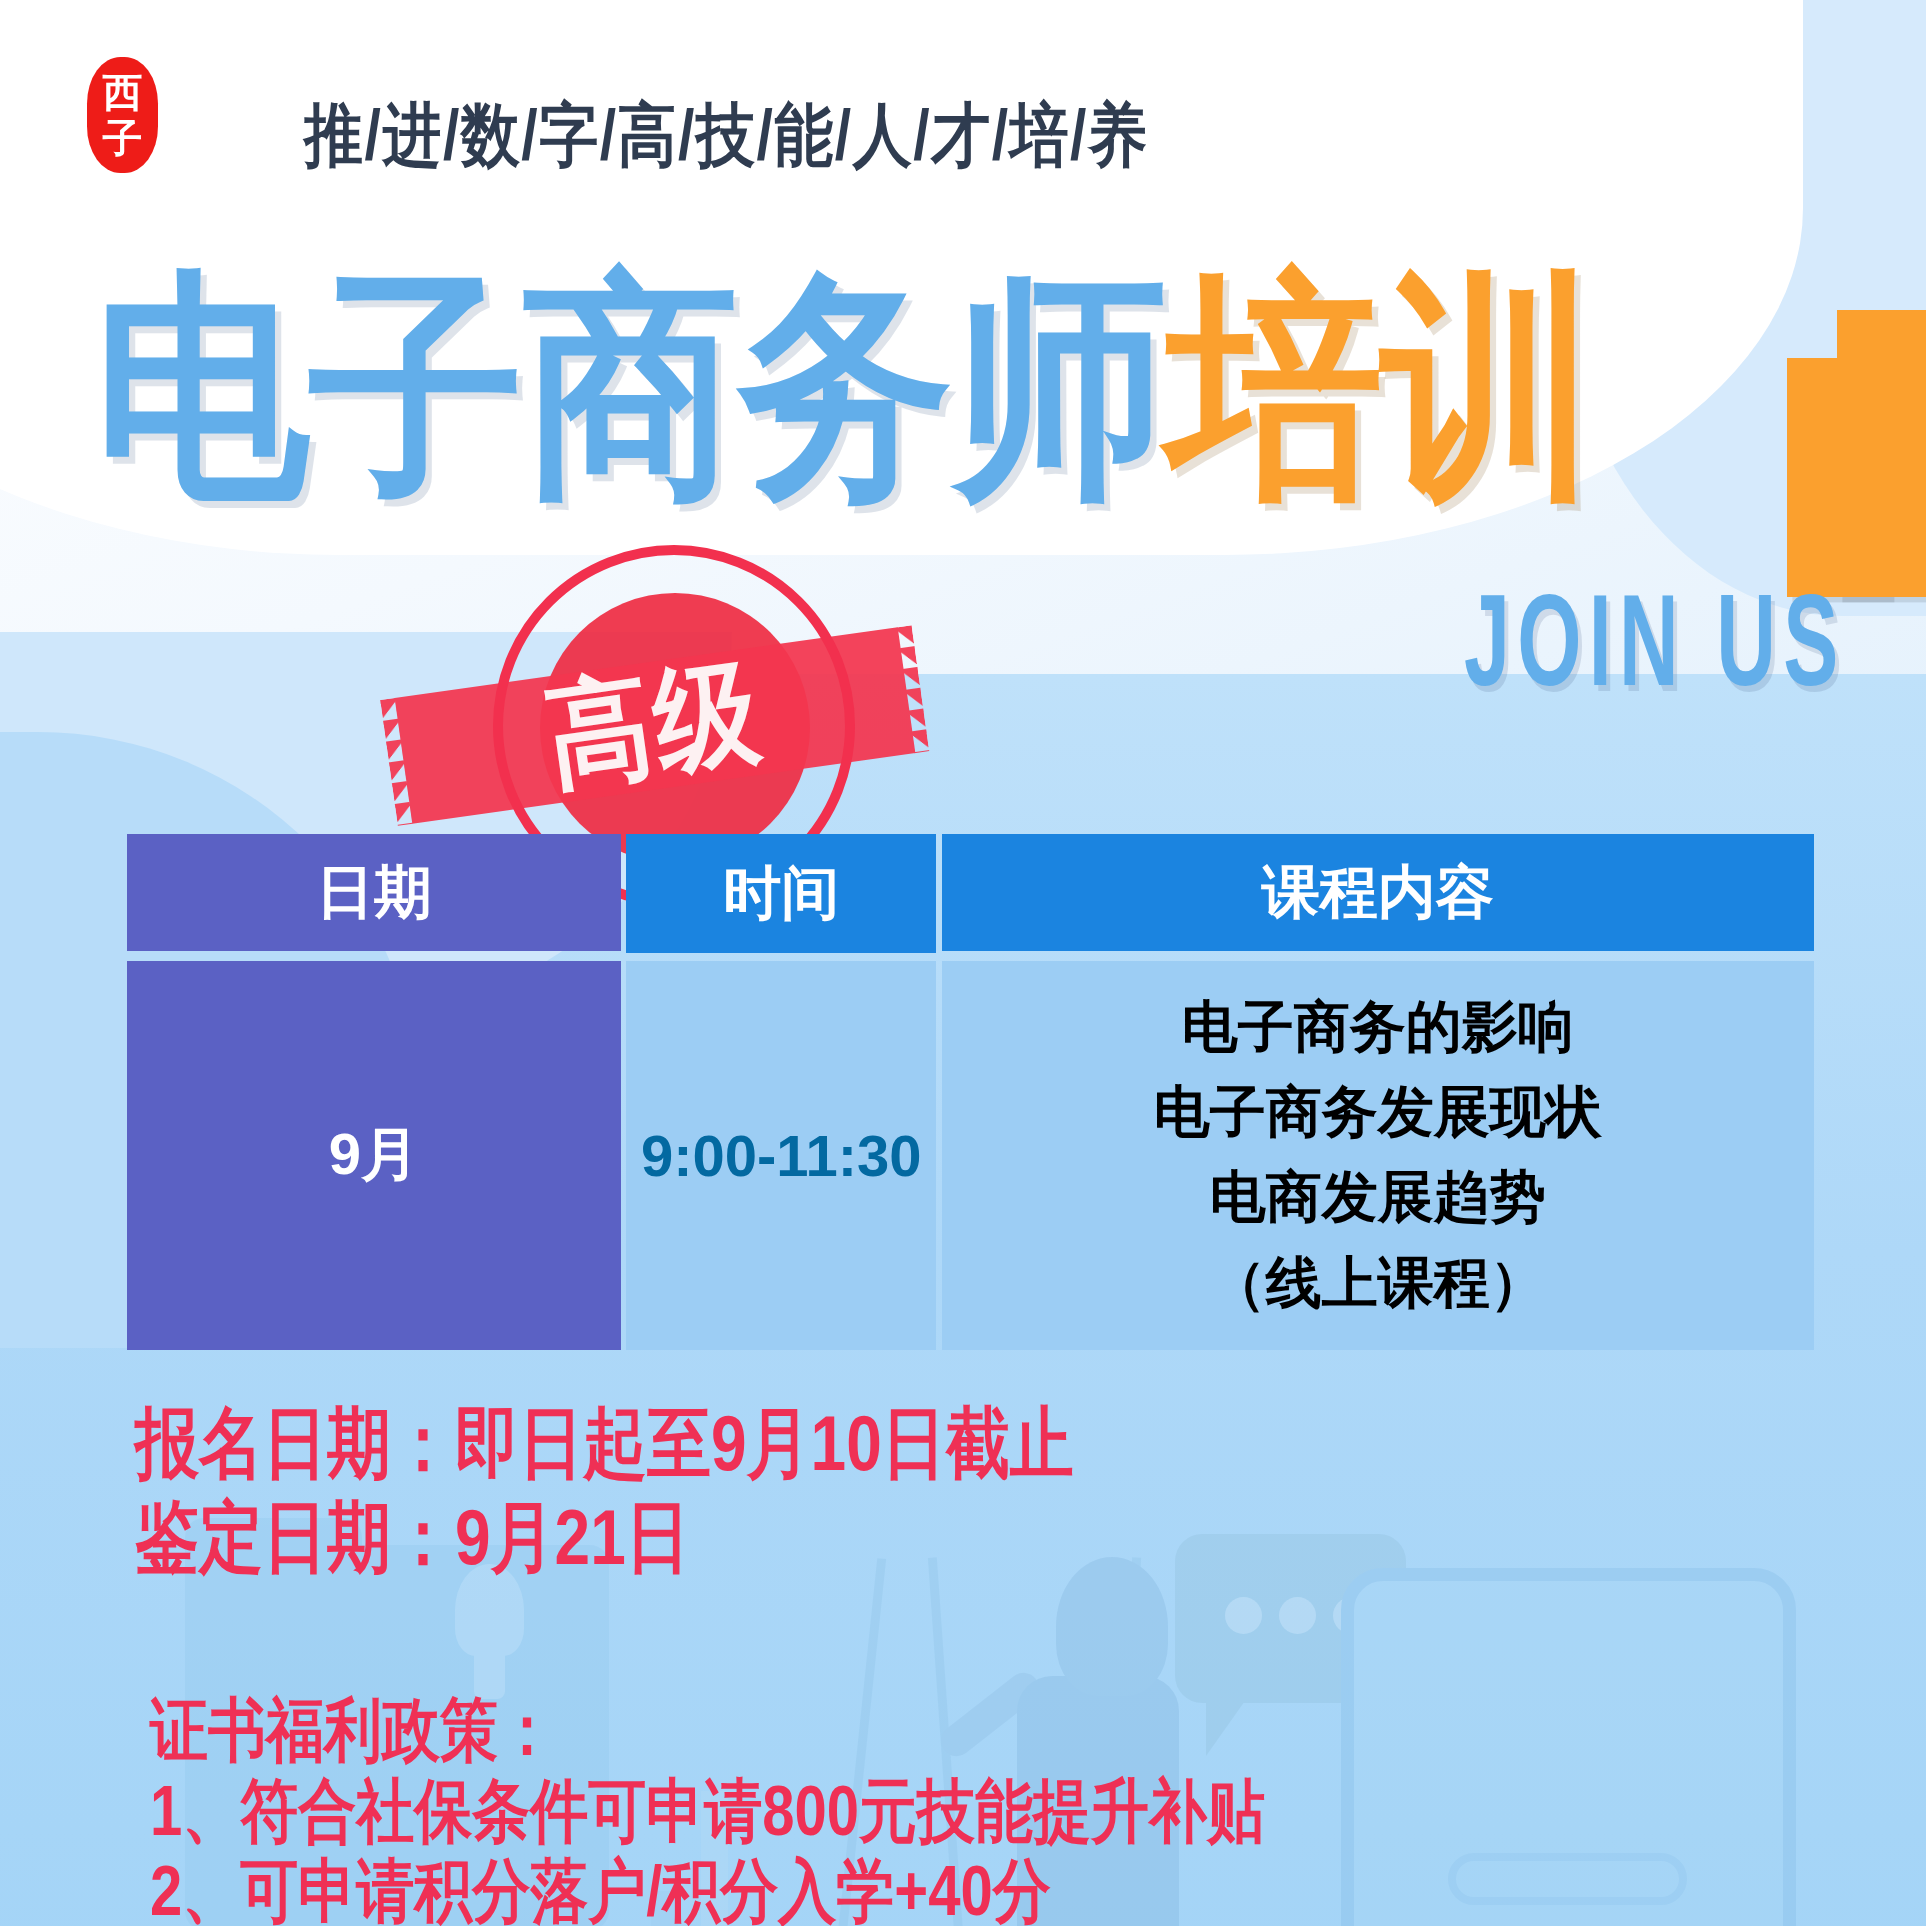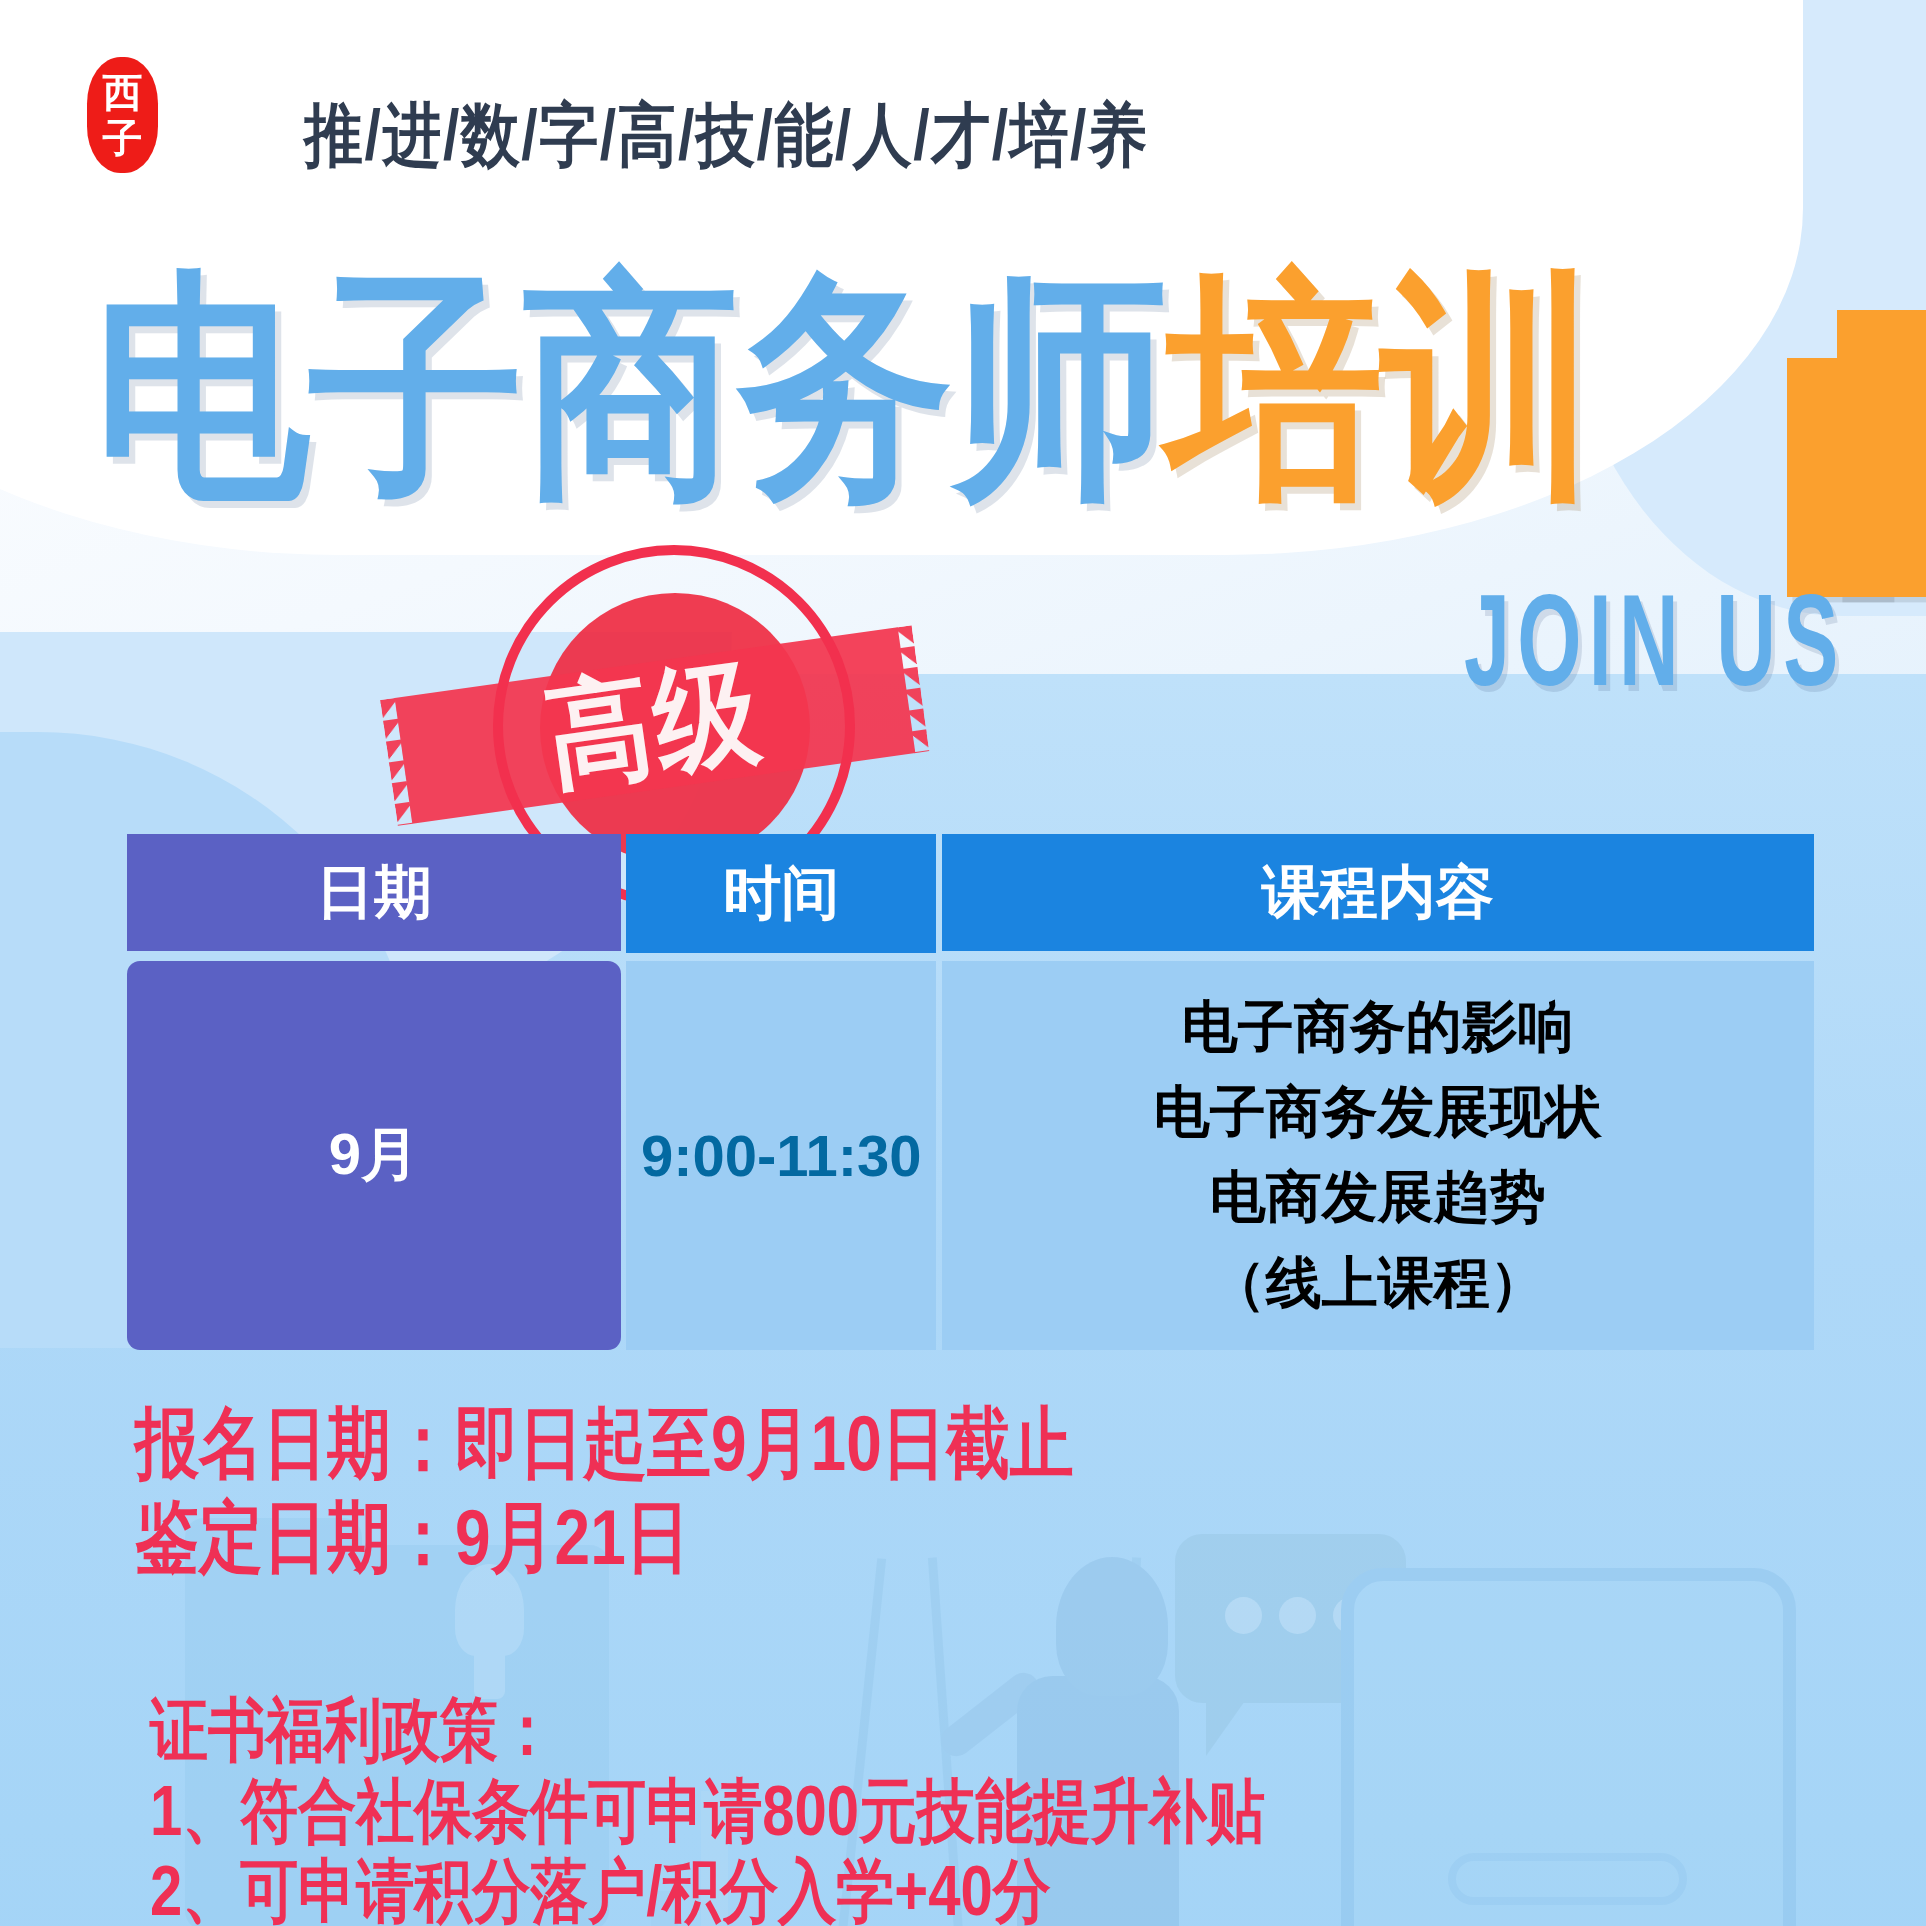--- a/index.html
+++ b/index.html
@@ -122,21 +122,21 @@
     color:#ffffff;font-weight:bold;
   }
   .c-date{width:497px;}
   .c-time{width:312px;}
   .c-course{width:878px;}
 
   .head .c-date{background:#5b61c4;height:117px;font-size:58px;}
   .head .c-time{background:#1b84e0;height:119px;font-size:58px;margin-left:5.4px;}
   .head .c-course{background:#1b84e0;height:117px;font-size:58px;margin-left:5.4px;}
 
-  .body .c-date{background:#5b61c4;height:389px;font-size:58px;border-radius:13px;}
+  .body .c-date{background:#5b61c4;height:389px;font-size:58px;}
   .body .c-time{background:#9ccdf4;height:389px;font-size:58px;color:#0369a1;margin-left:5.4px;}
   .body .c-course{
     background:#9ccdf4;height:389px;color:#000000;margin-left:5.4px;
     flex-direction:column;gap:2.3px;font-size:56px;line-height:1.48;
   }
 
   
   .dates{position:absolute;left:135px;top:1404px;width:1656px;color:#ef3055;}
   .dates .line{
     font-size:64px;font-weight:bold;line-height:1.0;margin-bottom:30px;

